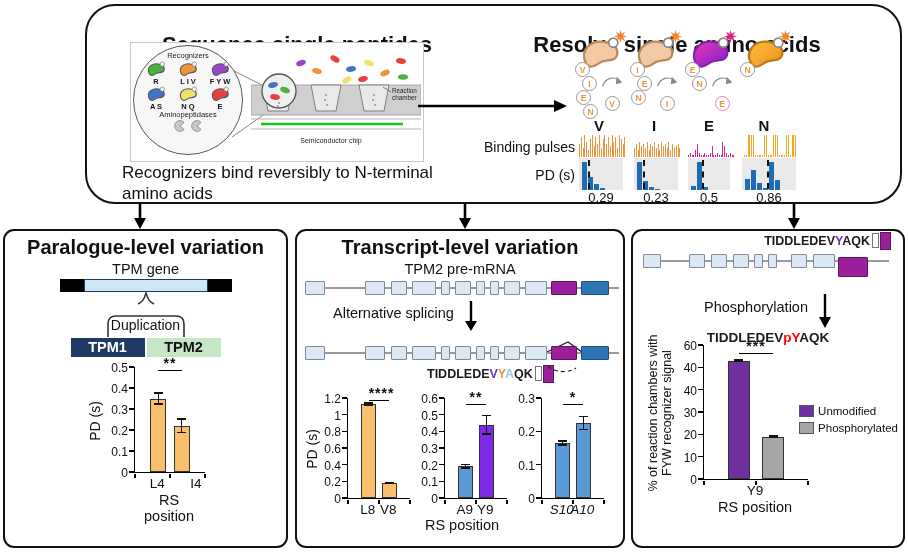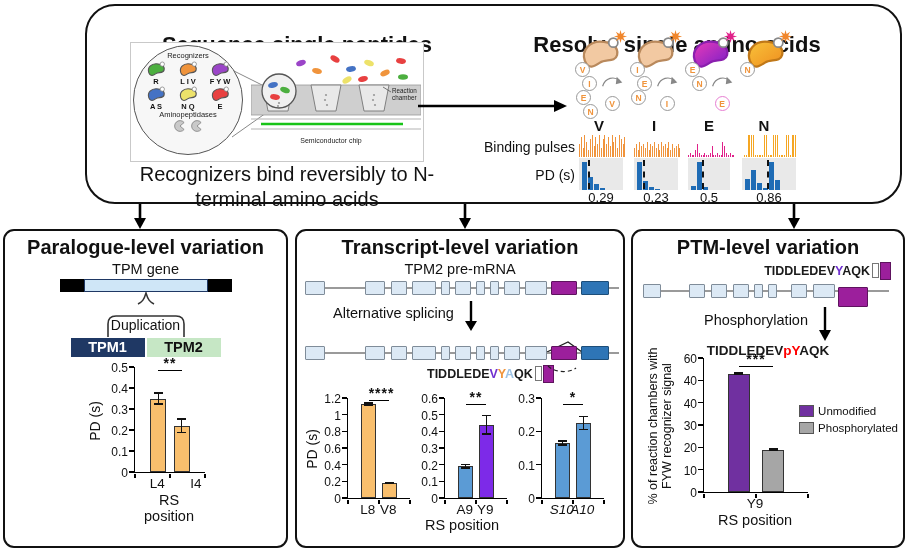--- a/index.html
+++ b/index.html
@@ -11,21 +11,21 @@
   .tr-title{left:420px;top:8px;width:340px;}
   .illu{position:absolute;left:43px;top:36px;width:292px;height:118px;border:1px solid #c9c9c9;background:#fff;}
   .connect{position:absolute;left:0;top:0;}
   .inset{position:absolute;left:2px;top:2px;width:110px;height:110px;border:1.6px solid #555;border-radius:50%;background:#f7f7f7;text-align:center;box-sizing:border-box;padding-top:5px;}
   .inset-title,.inset-sub{font-size:7.5px;color:#222;}
   .bean-grid{display:grid;grid-template-columns:repeat(3,30px);gap:0 2px;justify-content:center;margin-top:1px;}
   .bcell{display:flex;flex-direction:column;align-items:center;line-height:1;}
   .blab{font-size:7.5px;font-weight:bold;margin-top:-1px;}
   .pac-row{display:flex;justify-content:center;gap:5px;margin-top:1px;}
   .chipsvg{position:absolute;left:120px;top:8px;}
-  .caption{position:absolute;left:35px;top:156px;width:330px;text-align:center;font-size:20px;line-height:1.25;margin:0;}
+  .caption{position:absolute;left:35px;top:156px;width:330px;font-size:17px;line-height:1.25;margin:0;}
   .harrow{position:absolute;left:331px;top:92px;}
   
   .units{position:absolute;left:480px;top:30px;width:240px;height:98px;}
   .unit{position:absolute;top:0;width:52px;height:98px;}
   .ubean{position:absolute;left:4px;top:0;}
   .ustar{position:absolute;right:-3px;top:-7px;}
   .ulabel{position:absolute;bottom:0;left:0;right:0;text-align:center;font-weight:bold;font-size:15px;}
   .ccirc{position:absolute;width:13px;height:13px;border:1.2px solid #999;border-radius:50%;background:#fff;font-size:8.5px;font-weight:bold;color:#f0943c;display:flex;align-items:center;justify-content:center;}
   .release{position:absolute;top:38px;width:26px;text-align:center;}
   .relcirc{width:13px;height:13px;border:1.2px solid #999;border-radius:50%;background:#fff;margin:3px auto 0;font-size:8.5px;font-weight:bold;color:#f0943c;display:flex;align-items:center;justify-content:center;}
@@ -93,21 +93,21 @@
   .sblue{display:inline-block;width:9px;height:14px;background:#2e75b6;border:1px solid #1d4e79;}
   .spurp{display:inline-block;width:9px;height:16px;background:#9c1f9c;border:1px solid #5e135e;margin-left:1px;}
   .row2wrap{position:relative;margin-top:13px;}
   .row2wrap .exrow{margin-left:8px;}
   .splicesvg{position:absolute;left:8px;top:-12px;pointer-events:none;}
   .chartsrow{display:flex;gap:8px;margin-left:6px;margin-top:15px;}
   .sharedx{text-align:center;font-size:14.5px;margin-left:30px;width:270px;}
   
   .p3 .seqrow{justify-content:flex-end;margin-right:12px;}
   .p3 .exrow{margin:2px 10px 0;}
-  .phosrow{display:flex;justify-content:center;gap:10px;margin-top:7px;height:34px;align-items:flex-start;}
+  .phosrow{display:flex;justify-content:center;gap:10px;margin-top:24px;height:34px;align-items:flex-start;}
   .phosrow .lab{padding-top:5px;}
   .seqb{text-align:center;font-size:13.5px;font-weight:bold;margin-top:2px;}
   .chartwrap3{margin:0 0 0 10px;display:flex;}
   .legend{position:absolute;right:5px;top:172px;font-size:11.5px;line-height:1.45;}
   .lgrow{display:flex;align-items:center;gap:4px;white-space:nowrap;}
   .sw{display:inline-block;width:13px;height:10px;border:1px solid #555;flex:0 0 auto;}
 </style>
 </head>
 <body>
 
@@ -735,21 +735,20 @@
           <div class="xlabels" style="margin-left: 26px; width: 62px; font-style: italic;">
             <div class="xcat" style="left: 20.6667px;">S10</div>
             <div class="xcat" style="left: 41.3333px;">A10</div>
           </div>
         </div>
     </div>
     <div class="sharedx">RS position</div>
   </section>
 
   <section class="panel p3">
-    <h3>PTM-level variation</h3>
     <div class="seqrow">
       <span><span style="color: rgb(26, 26, 26);">TIDDLEDEV</span><span style="color: rgb(112, 48, 208);">Y</span><span style="color: rgb(26, 26, 26);">AQK</span></span>
         <span class="sbox"></span>
         <span class="spurp"></span>
     </div>
     <div class="exrow">
         <div class="exline"></div>
         <div class="ex ex-lb" style="width: 18px; margin-left: 0px;"></div>
         <div class="ex ex-lb" style="width: 16px; margin-left: 28px;"></div>
         <div class="ex ex-lb" style="width: 16px; margin-left: 6px;"></div>

